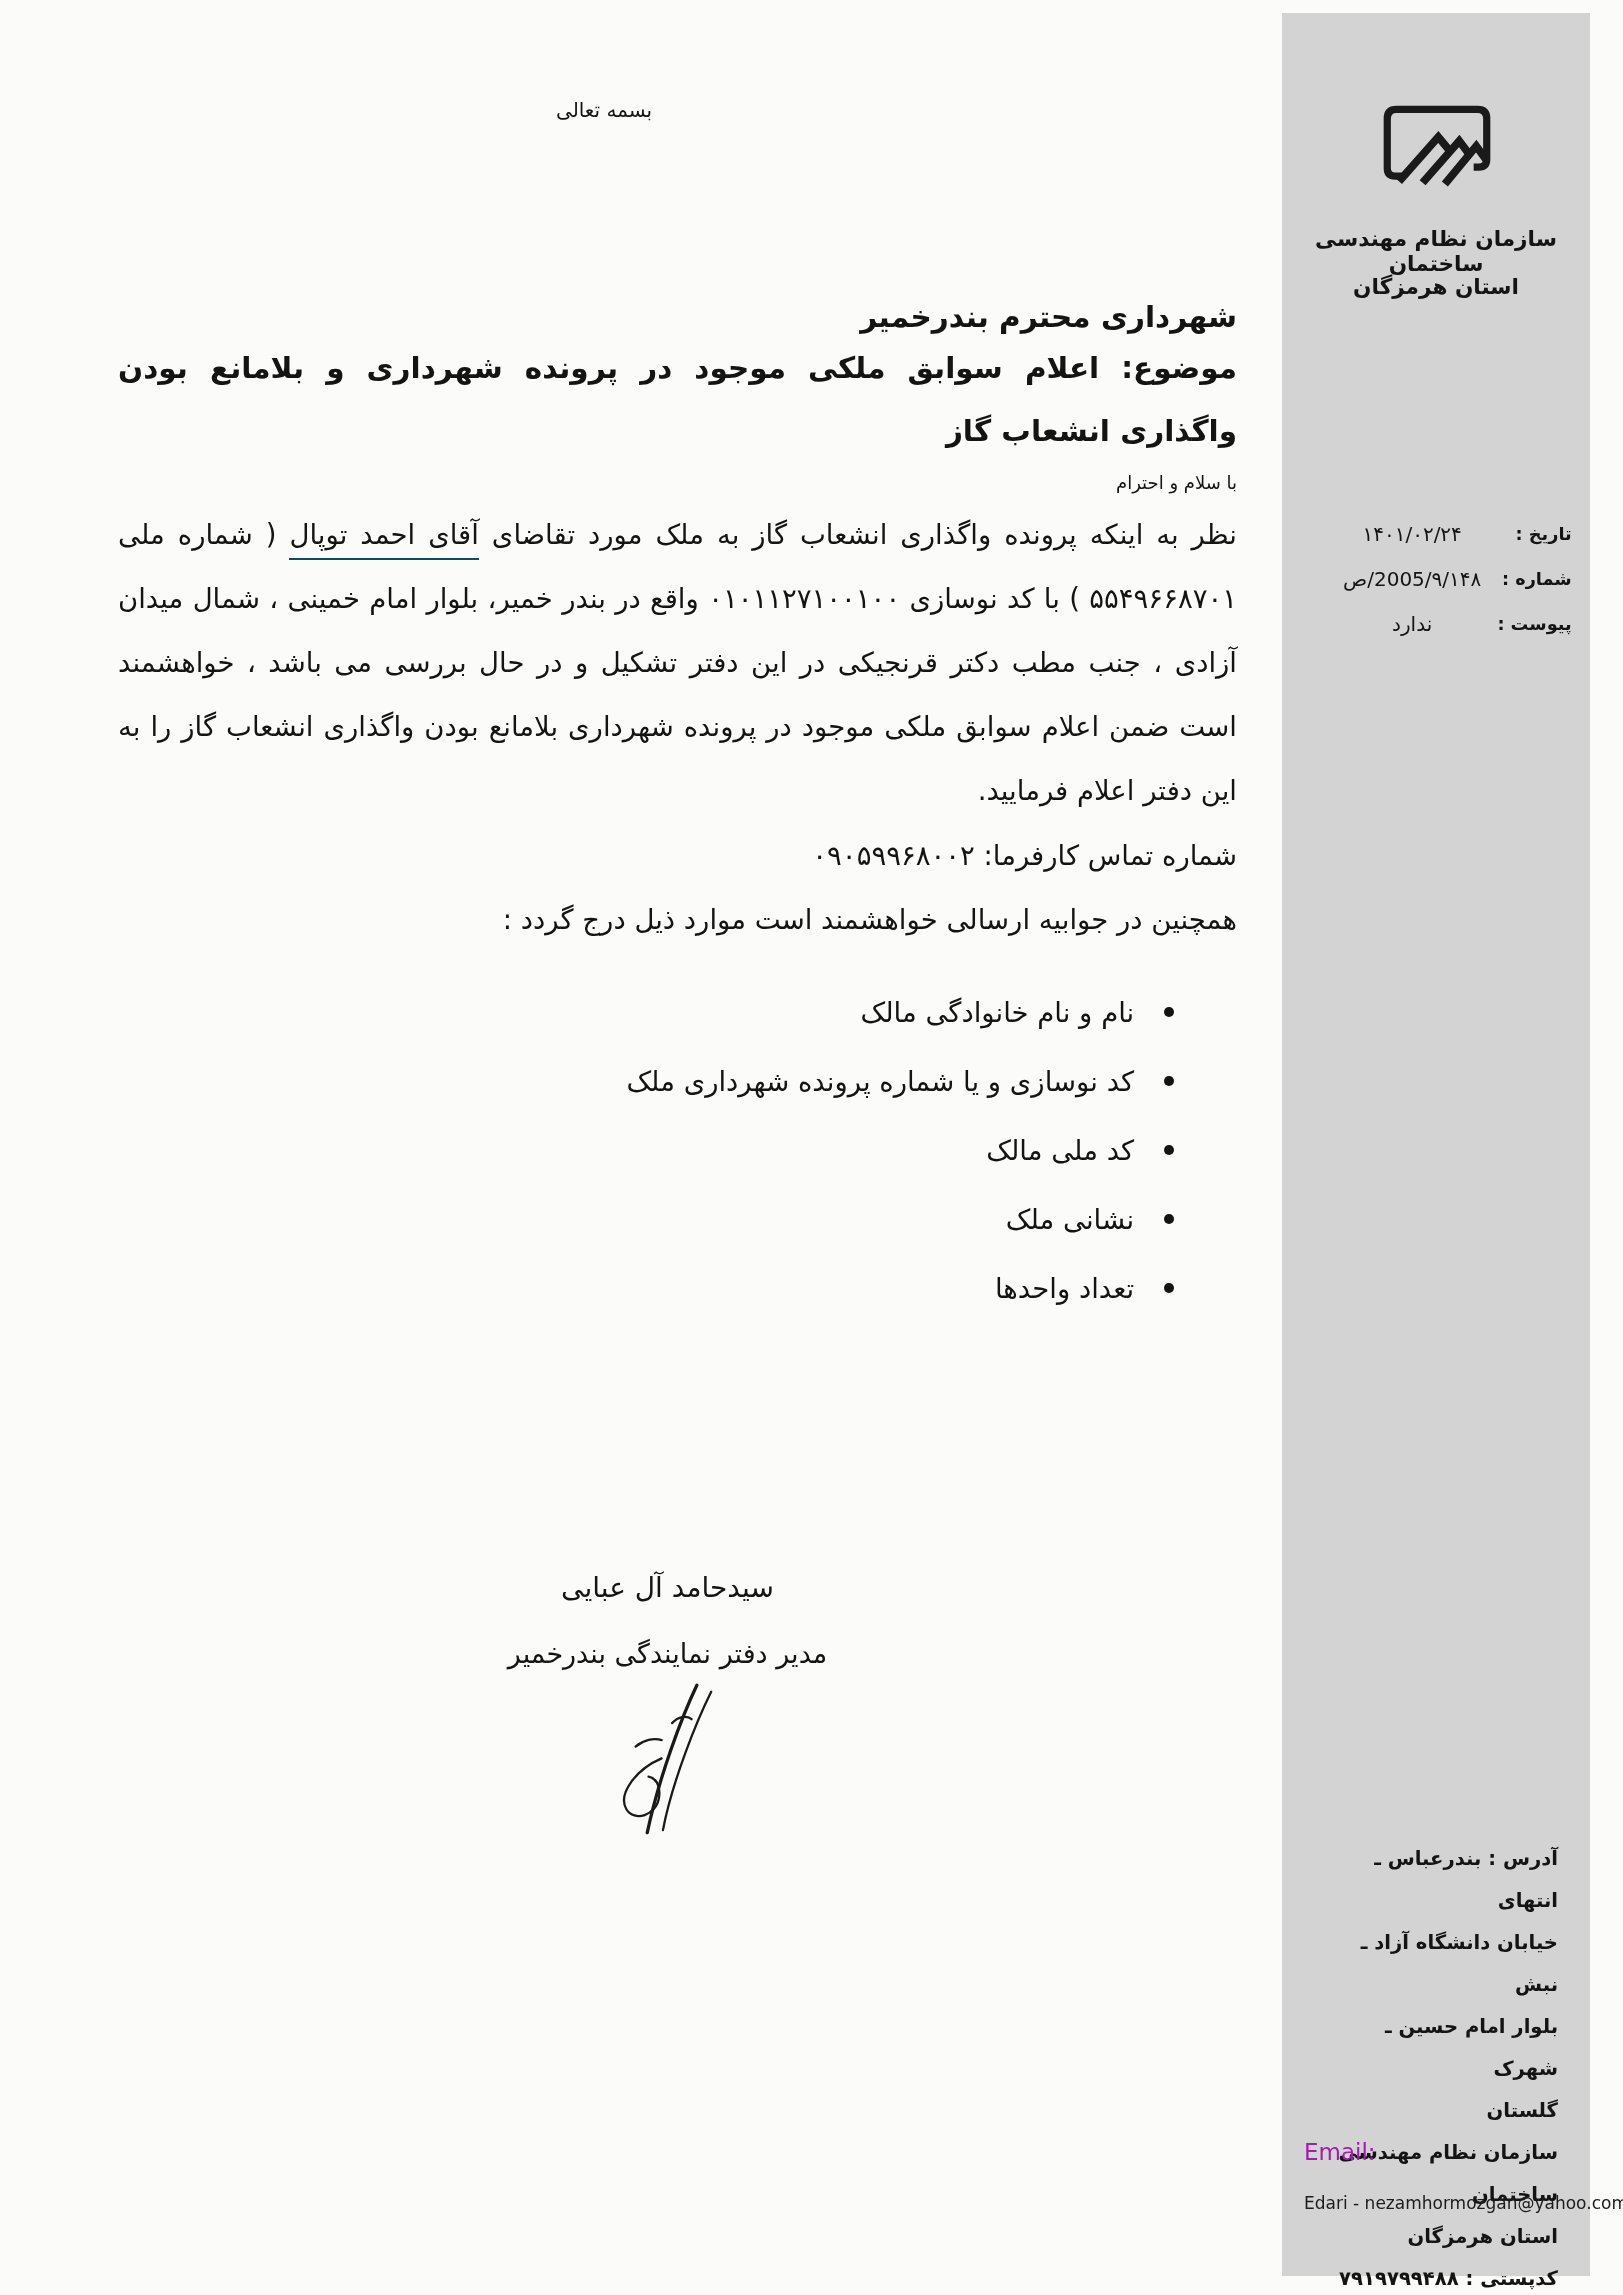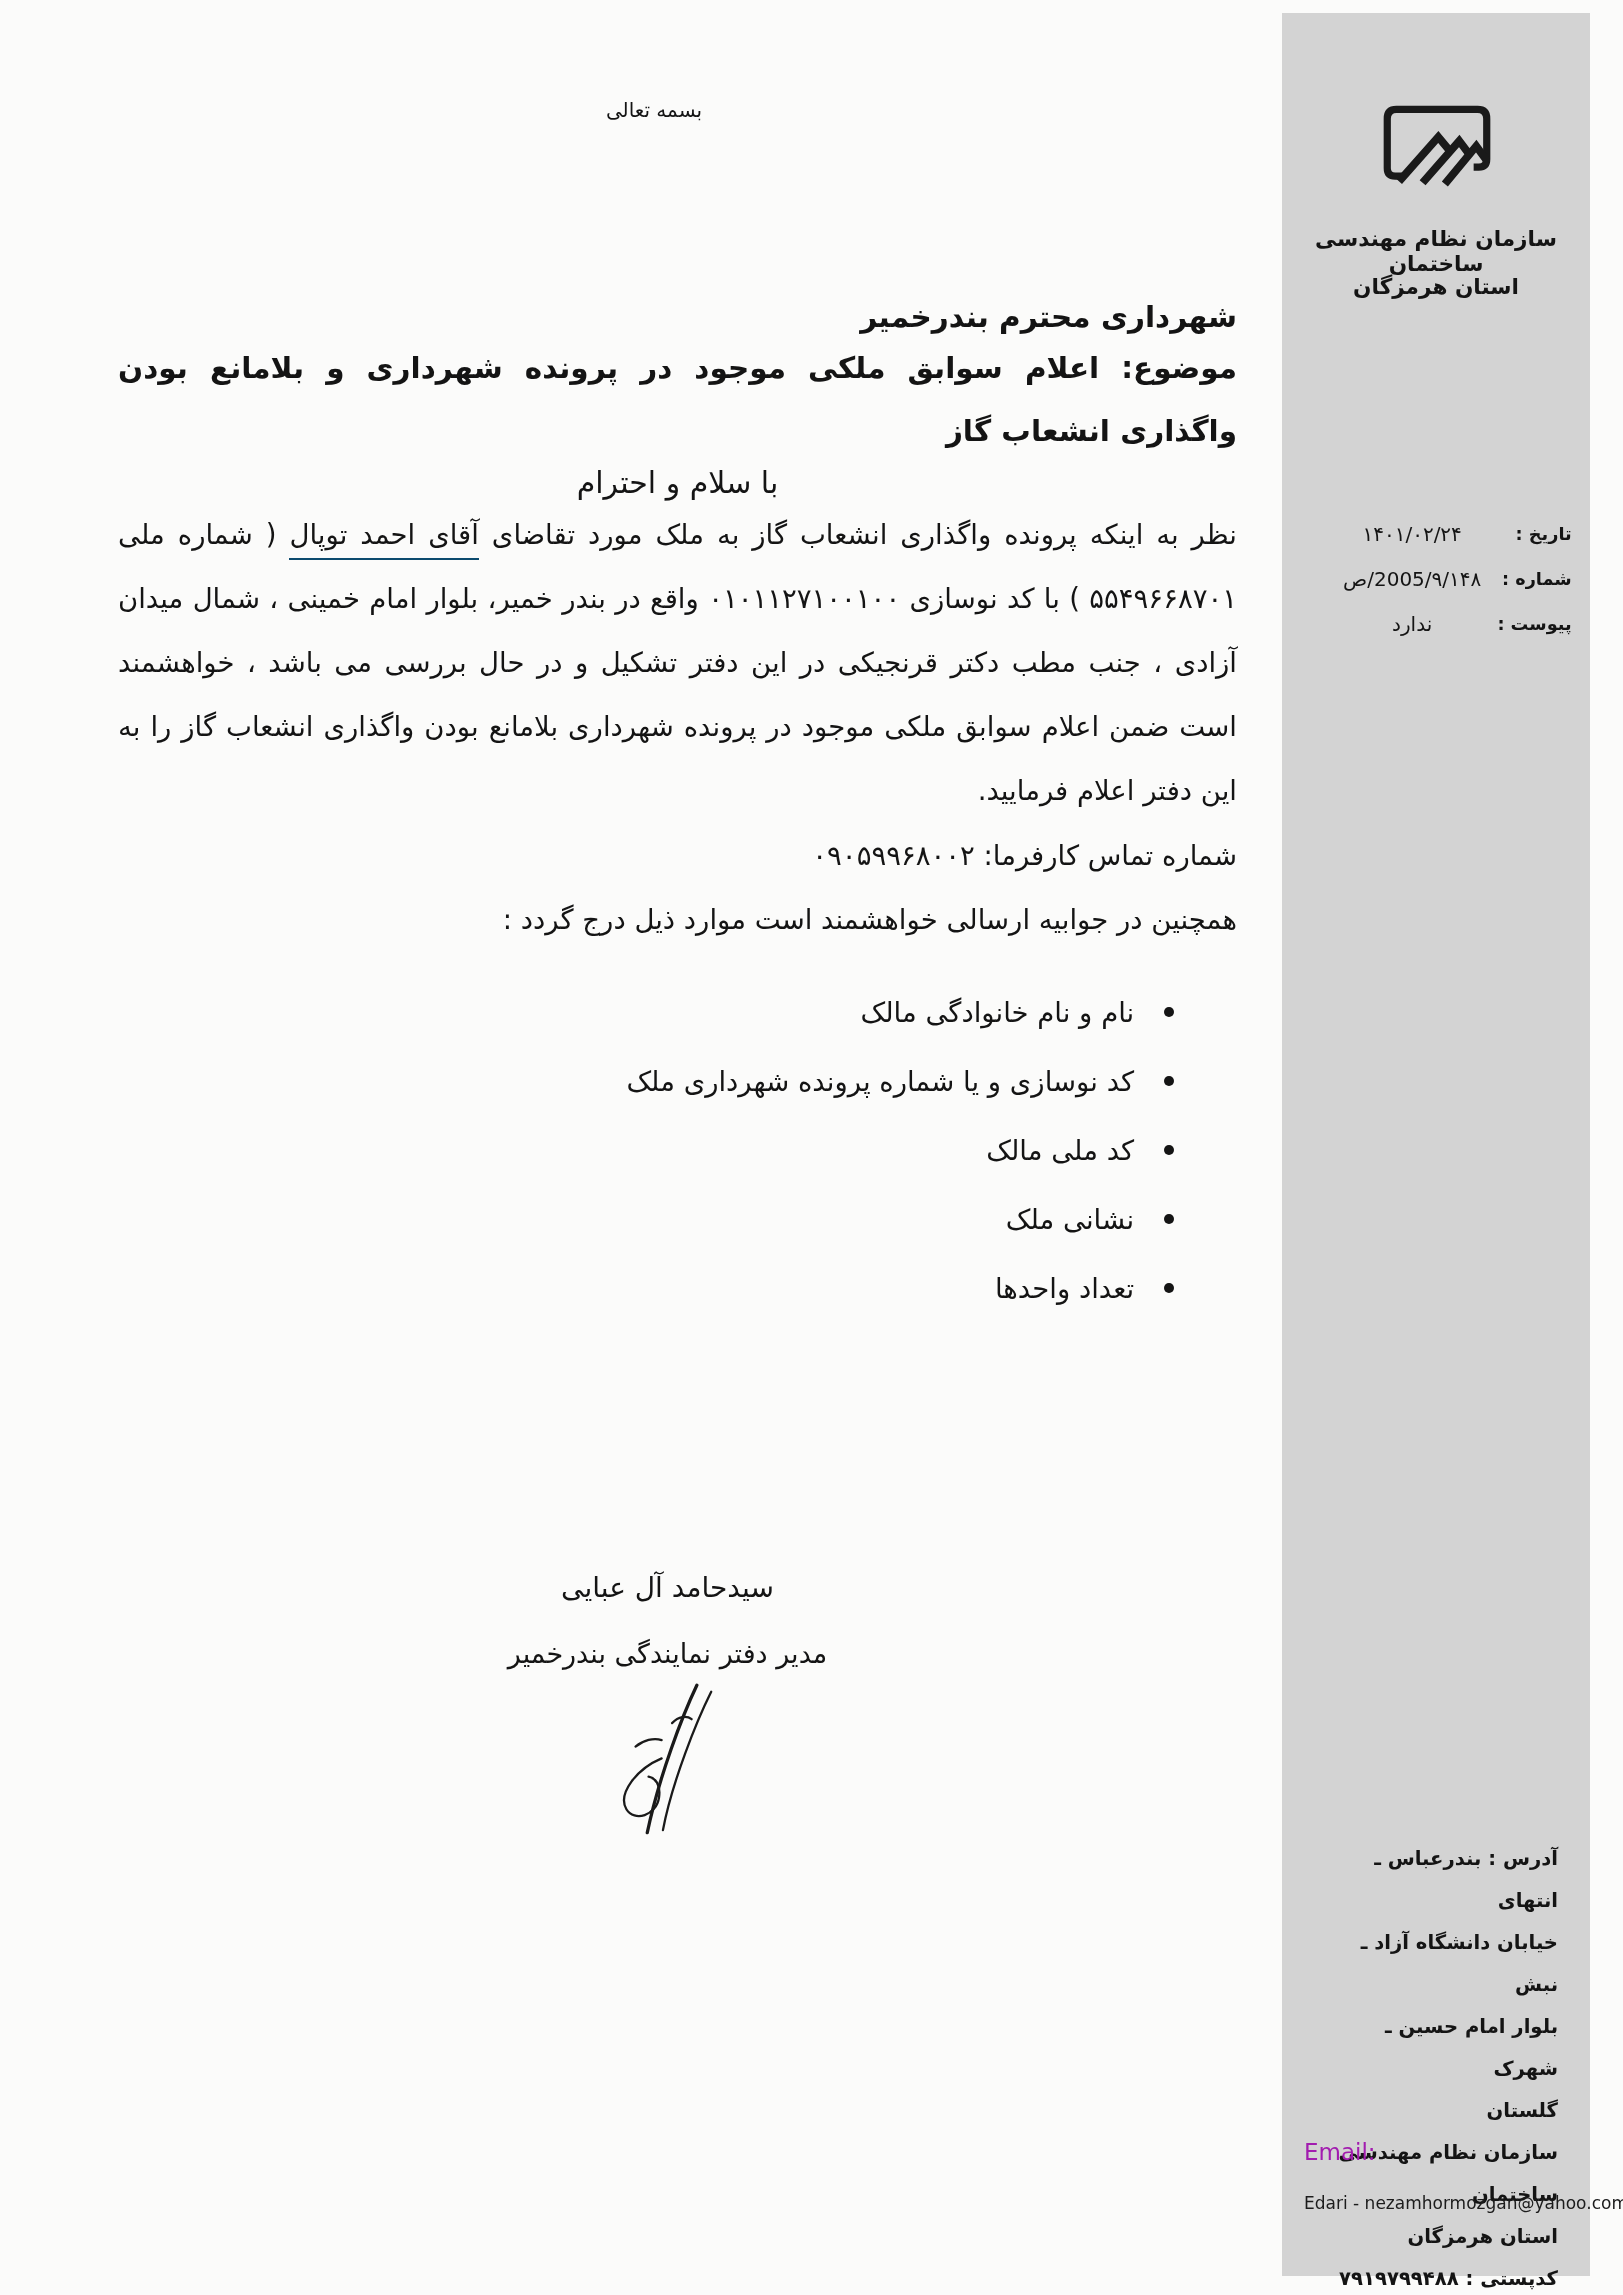--- a/index.html
+++ b/index.html
@@ -11,21 +11,21 @@
     background: #fbfbfa;
     font-family: "DejaVu Sans", sans-serif;
     color: #141414;
     overflow: hidden;
   }
 
   
   .besmele {
     position: absolute;
     left: 556px; top: 98px; width: 196px;
-    text-align: center;
+    text-align: left;
     font-size: 20px;
   }
 
   
   .letter {
     position: absolute;
     left: 118px; top: 295px; width: 1119px;
     direction: rtl;
   }
   .letter h1, .letter h2, .letter p { margin: 0; }
@@ -34,22 +34,22 @@
     text-align: right; line-height: 39px; padding-top: 3.3px;
   }
   .subject {
     margin-top: 18.3px;
     font-size: 29.5px; font-weight: 700;
     line-height: 63px;
     text-align: justify;
   }
   .salutation {
     margin-top: 25px;
-    font-size: 30px; line-height: 39px;
-    text-align: center;
+    font-size: 18px; line-height: 39px;
+    text-align: right;
   }
   .para {
     margin-top: 77px;
     min-height: 321px;
     font-size: 27.5px; line-height: 64px;
     text-align: justify;
   }
   .underlined { border-bottom: 2px solid #0c4a6e; padding-bottom: 7.9px; }
   .phone   { margin-top: 6.5px; font-size: 27.5px; line-height: 64px; text-align: right; }
   .request { margin-top: 2.6px;  font-size: 27.5px; line-height: 64px; text-align: right; }

